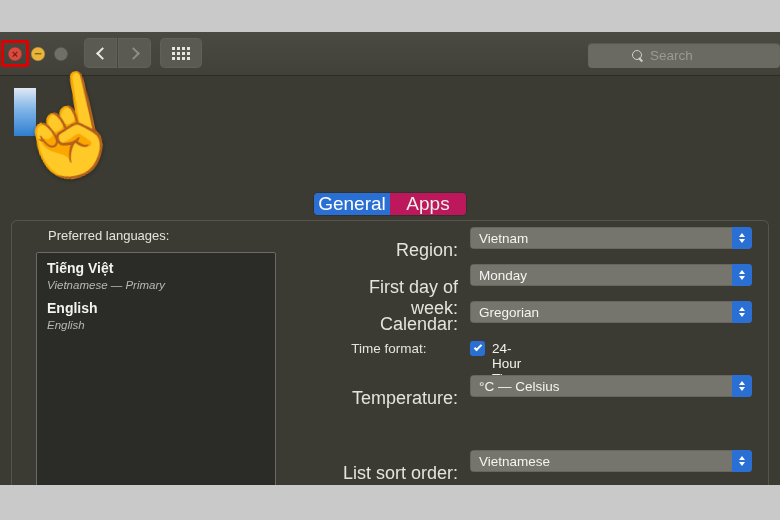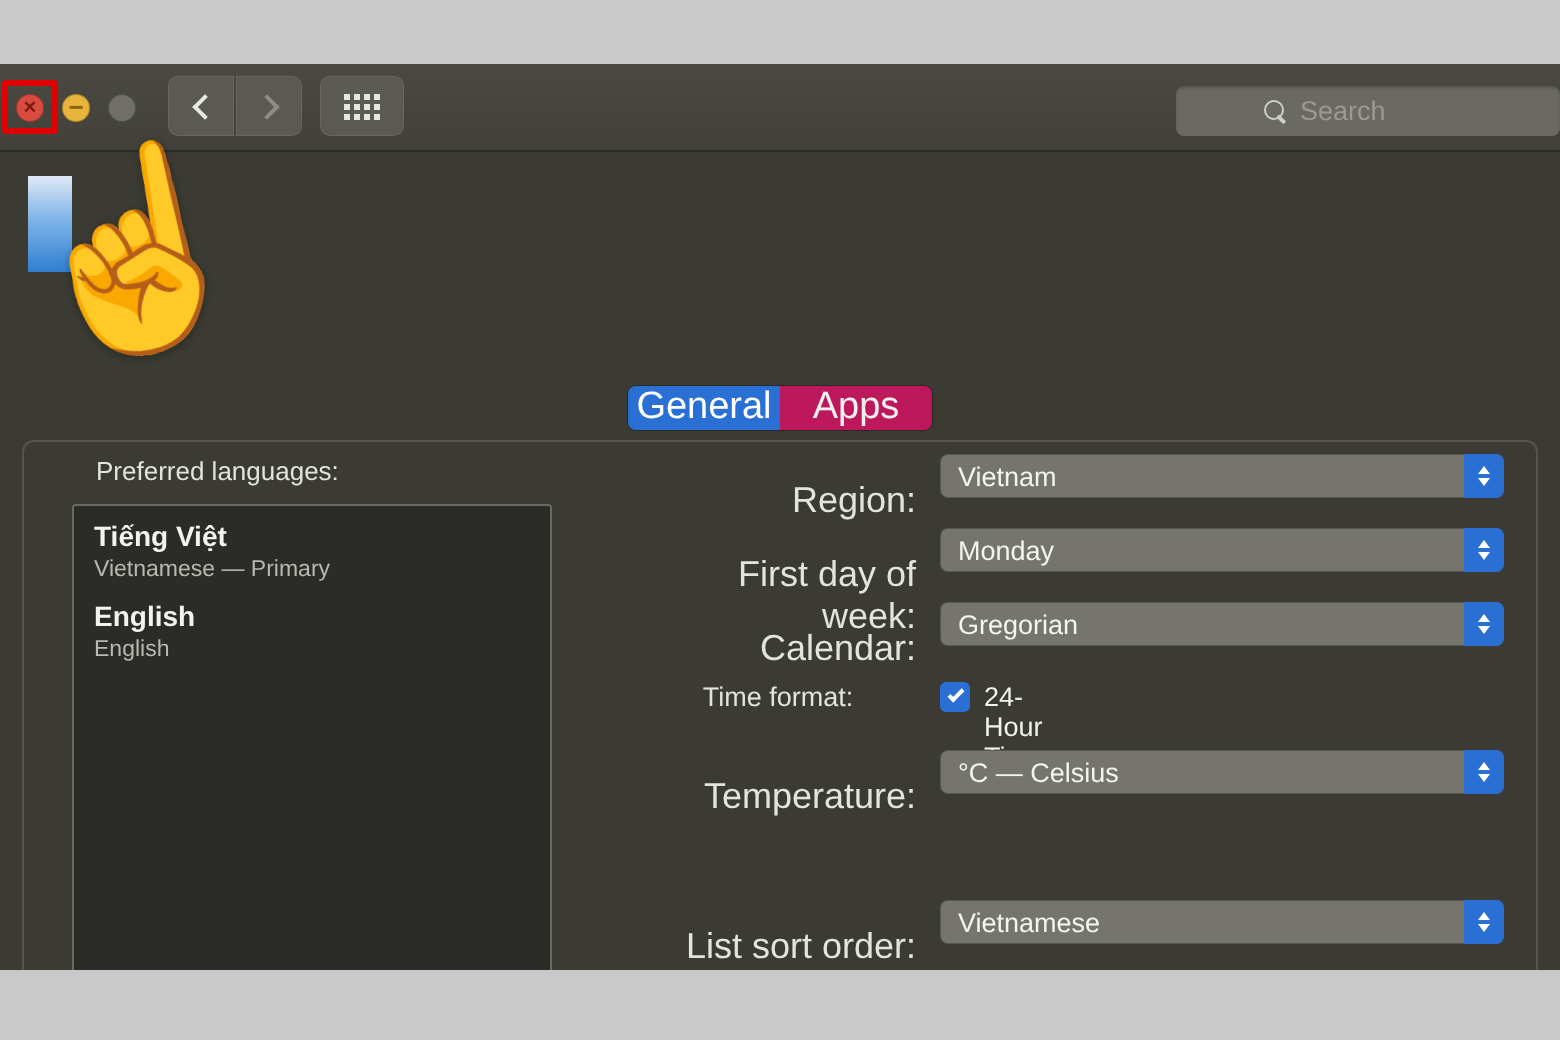--- a/index.html
+++ b/index.html
@@ -102,21 +102,21 @@
     position:absolute; left:48px; top:196px; font-size:13px; color:#e4e4df;
   }
 
   #lang-list{
     position:absolute; left:36px; top:220px; width:240px; height:258px;
     background:#2b2b27; border:1px solid #6b6b63; border-radius:2px;
     overflow:hidden;
   }
   .lang-item{ padding:6px 0 0 10px; }
   .lang-name{ font-size:14px; font-weight:bold; color:#f2f2ee; line-height:18px; }
-  .lang-sub { font-size:11.5px; color:#b9b9b2; line-height:16px; }
+  .lang-sub { font-size:11.5px; color:#b9b9b2; line-height:16px;font-style:italic; }
 
   
   .row{ position:absolute; left:320px; height:22px; }
   .row .lbl{
     position:absolute; left:0; width:138px; text-align:right; top:3px;
     font-size:18px; color:#e4e4df;margin-top:10px;
   }
   .popup{
     position:absolute; left:150px; width:282px; height:22px;
     background:#75756d; border-radius:4px;

